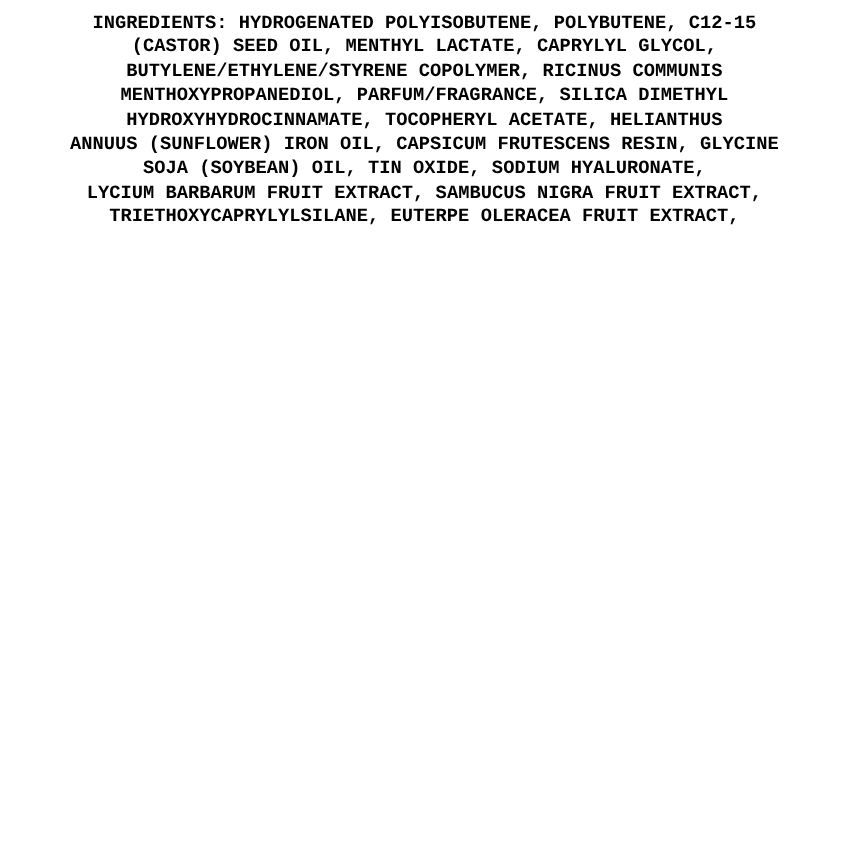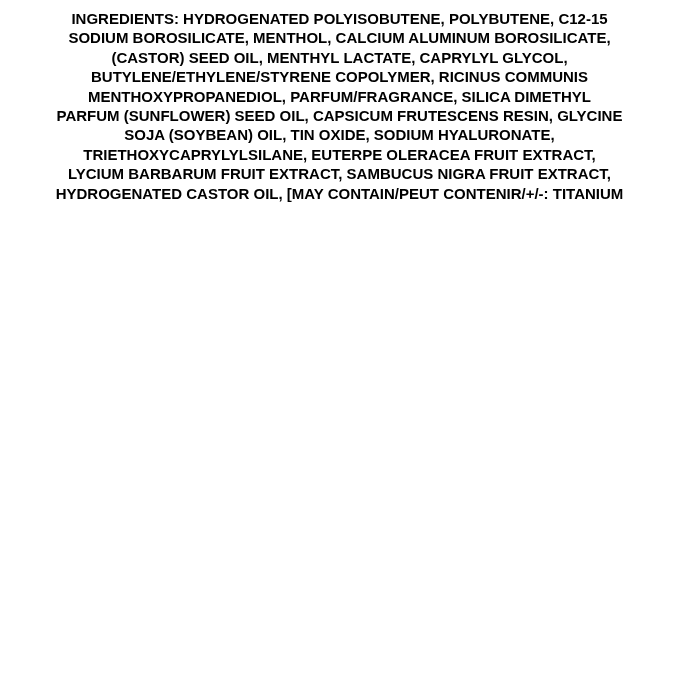--- a/index.html
+++ b/index.html
@@ -20,31 +20,31 @@
     width: 679px;
     padding: 9px 10px 0 10px;
     color: #000000;
     font-weight: bold;
     font-size: 15px;
     line-height: 19.4px;
     text-align: center;
   }
   .ingredients-line {
     white-space: nowrap;
+    font-family: Liberation Mono, monospace;
   }
 </style>
 </head>
 <body>
 
 <div class="page">
   <div class="ingredients-block">
     <div class="ingredients-line">INGREDIENTS: HYDROGENATED POLYISOBUTENE, POLYBUTENE, C12-15</div>
-    <div class="ingredients-line">SODIUM BOROSILICATE, MENTHOL, CALCIUM ALUMINUM BOROSILICATE,</div>
     <div class="ingredients-line">(CASTOR) SEED OIL, MENTHYL LACTATE, CAPRYLYL GLYCOL,</div>
     <div class="ingredients-line">BUTYLENE/ETHYLENE/STYRENE COPOLYMER, RICINUS COMMUNIS</div>
     <div class="ingredients-line">MENTHOXYPROPANEDIOL, PARFUM/FRAGRANCE, SILICA DIMETHYL</div>
-    <div class="ingredients-line">PARFUM (SUNFLOWER) SEED OIL, CAPSICUM FRUTESCENS RESIN, GLYCINE</div>
+    <div class="ingredients-line">HYDROXYHYDROCINNAMATE, TOCOPHERYL ACETATE, HELIANTHUS</div>
+    <div class="ingredients-line">ANNUUS (SUNFLOWER) IRON OIL, CAPSICUM FRUTESCENS RESIN, GLYCINE</div>
     <div class="ingredients-line">SOJA (SOYBEAN) OIL, TIN OXIDE, SODIUM HYALURONATE,</div>
+    <div class="ingredients-line">LYCIUM BARBARUM FRUIT EXTRACT, SAMBUCUS NIGRA FRUIT EXTRACT,</div>
     <div class="ingredients-line">TRIETHOXYCAPRYLYLSILANE, EUTERPE OLERACEA FRUIT EXTRACT,</div>
-    <div class="ingredients-line">LYCIUM BARBARUM FRUIT EXTRACT, SAMBUCUS NIGRA FRUIT EXTRACT,</div>
-    <div class="ingredients-line">HYDROGENATED CASTOR OIL, [MAY CONTAIN/PEUT CONTENIR/+/-: TITANIUM</div>
   </div>
 </div>
 
 </body></html>

